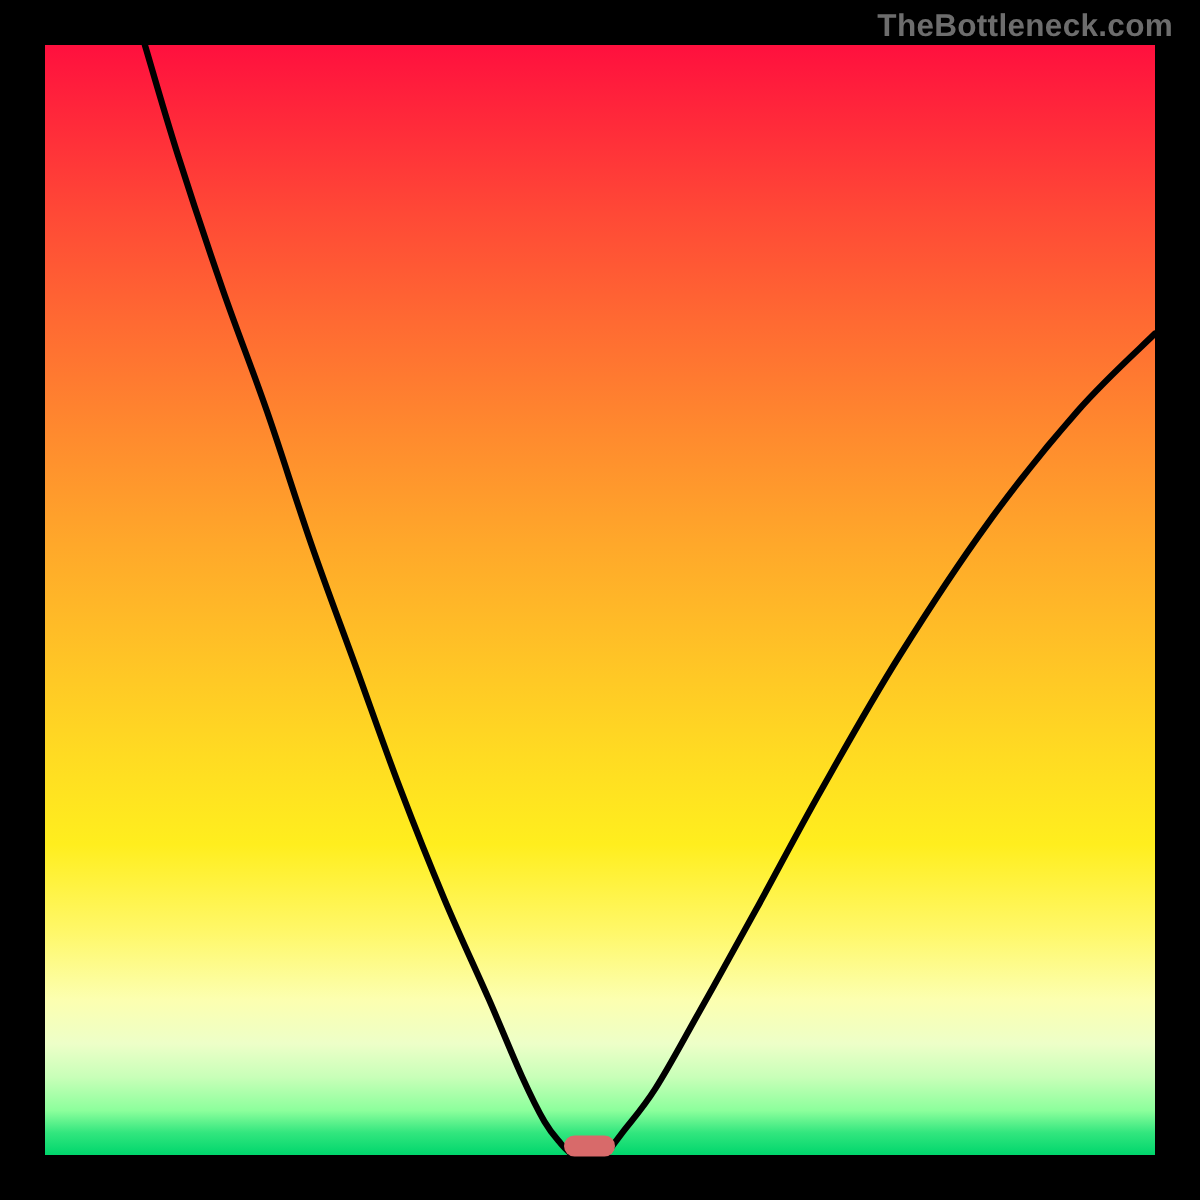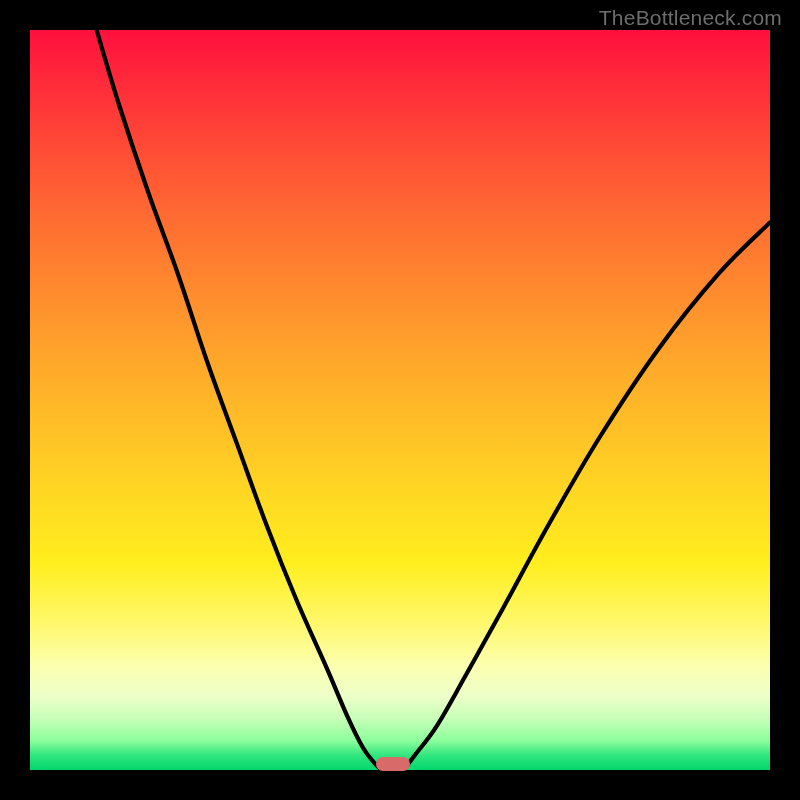--- a/index.html
+++ b/index.html
@@ -42,21 +42,21 @@
       #32e67e 98%,
       #00d66c 100%
     );
   }
   .watermark {
     position: absolute;
     top: 6px;
     right: 18px;
     color: #6d6d6d;
     font-size: 21px;
-    font-weight: 400;
+    font-weight: 700;
     letter-spacing: 0.2px;
   }
   svg.curve {
     position: absolute;
     left: 0;
     top: 0;
     width: 740px;
     height: 740px;
   }
   .marker {

